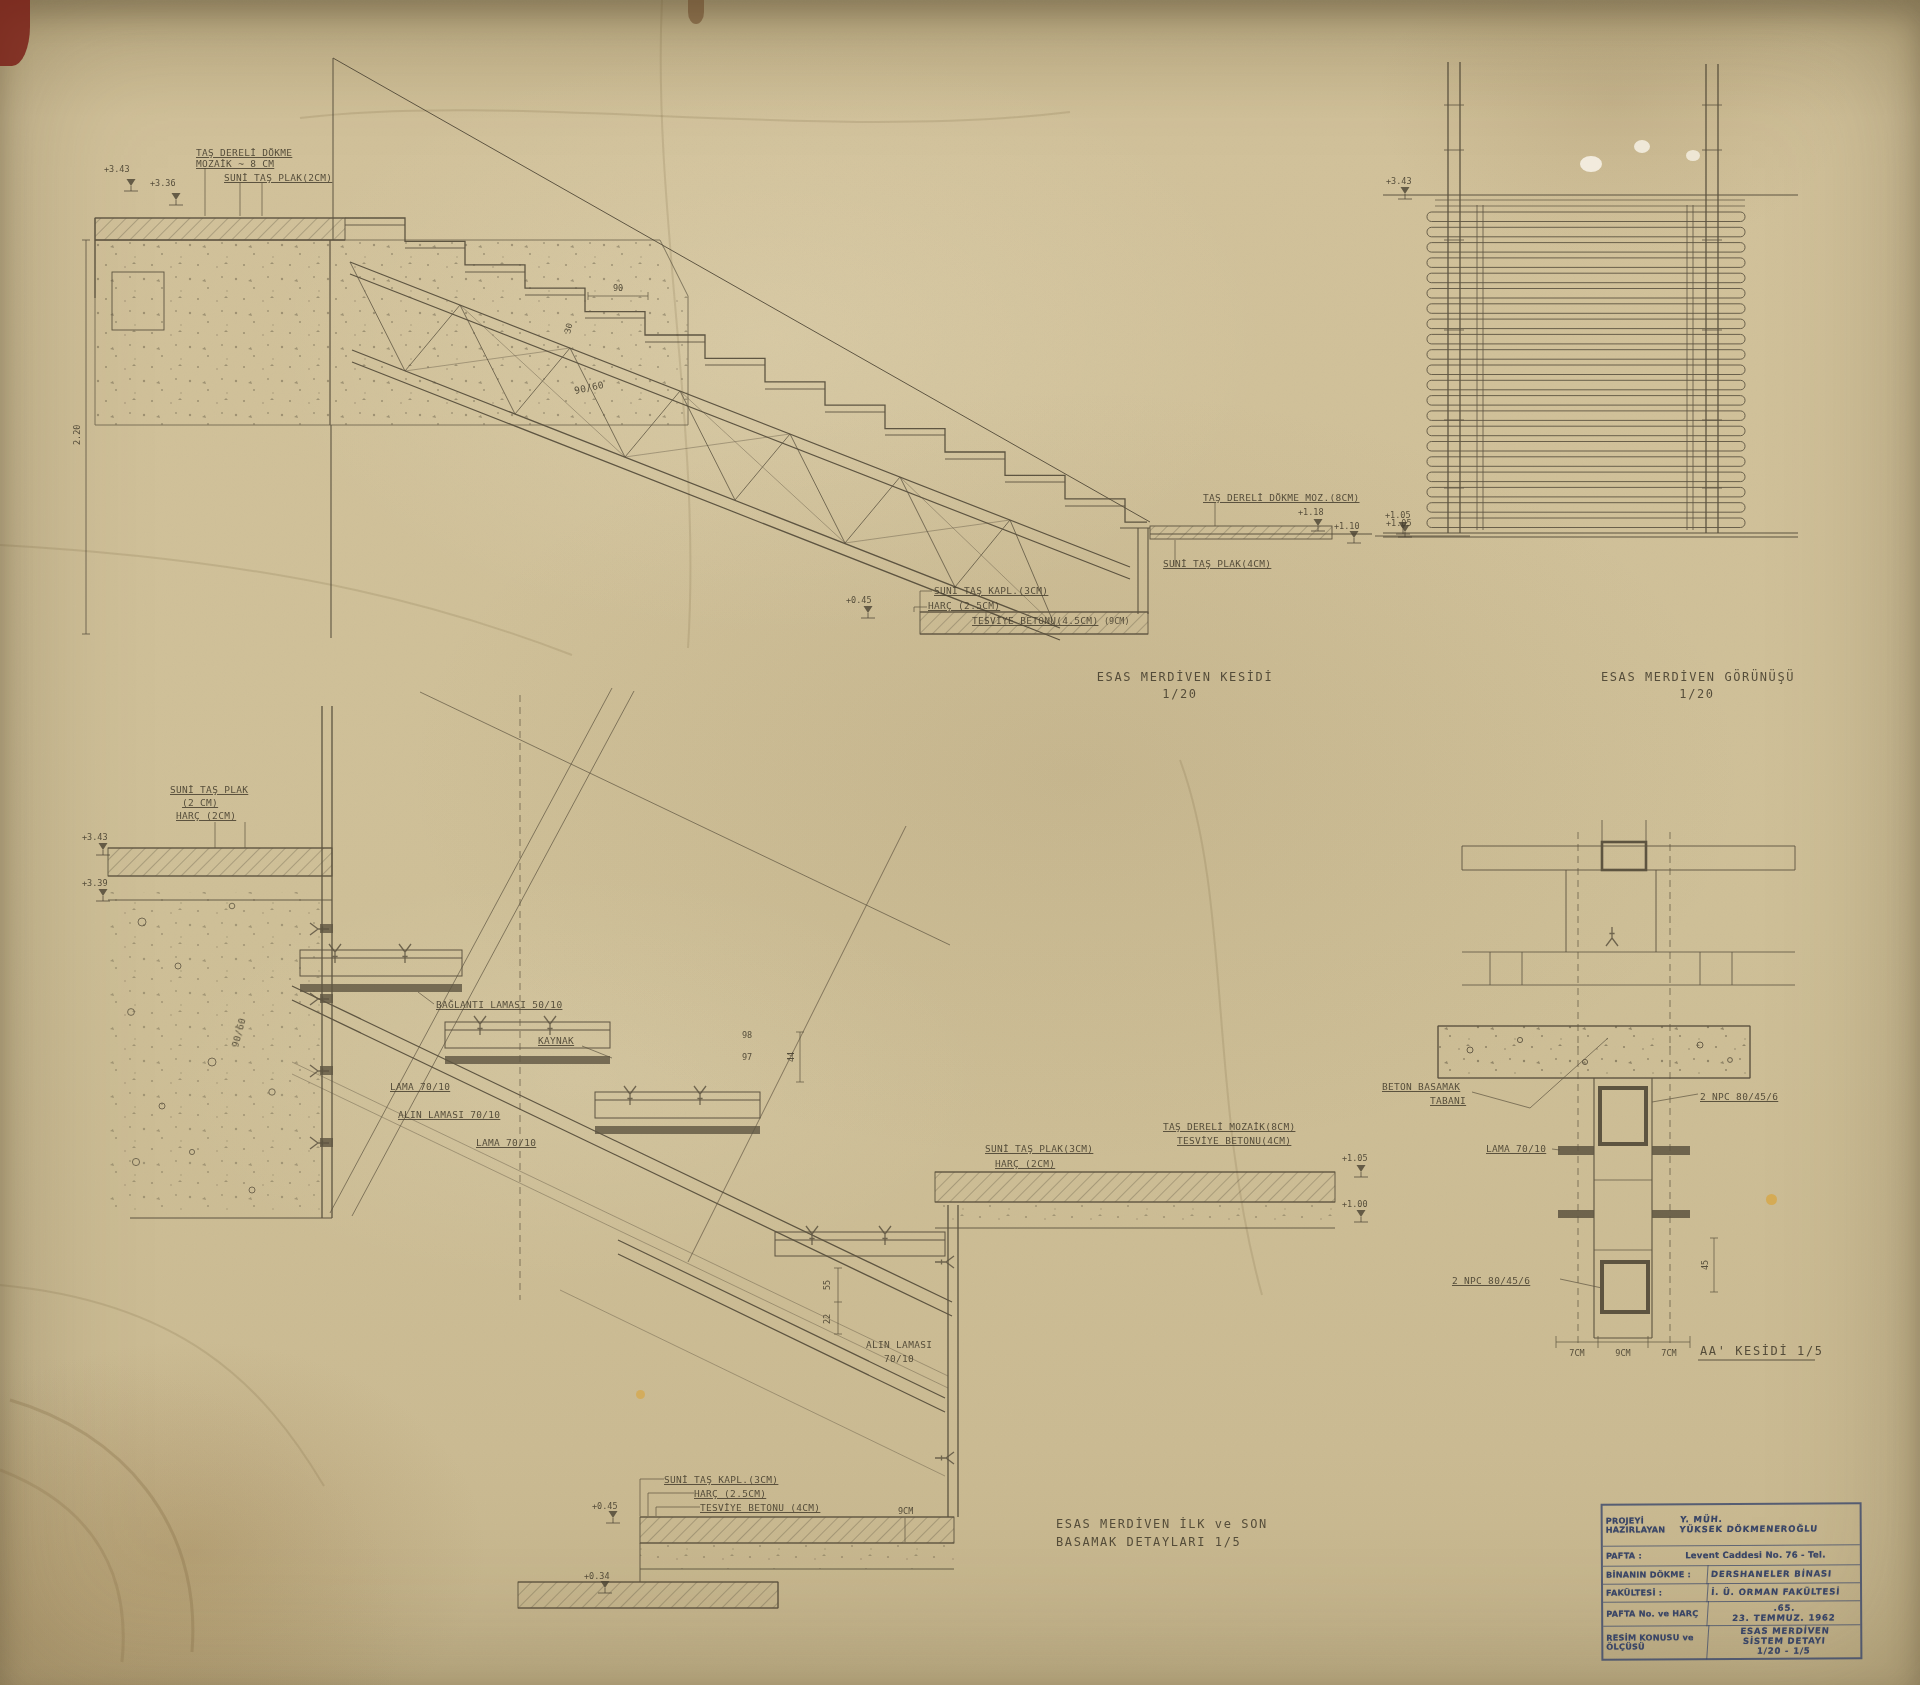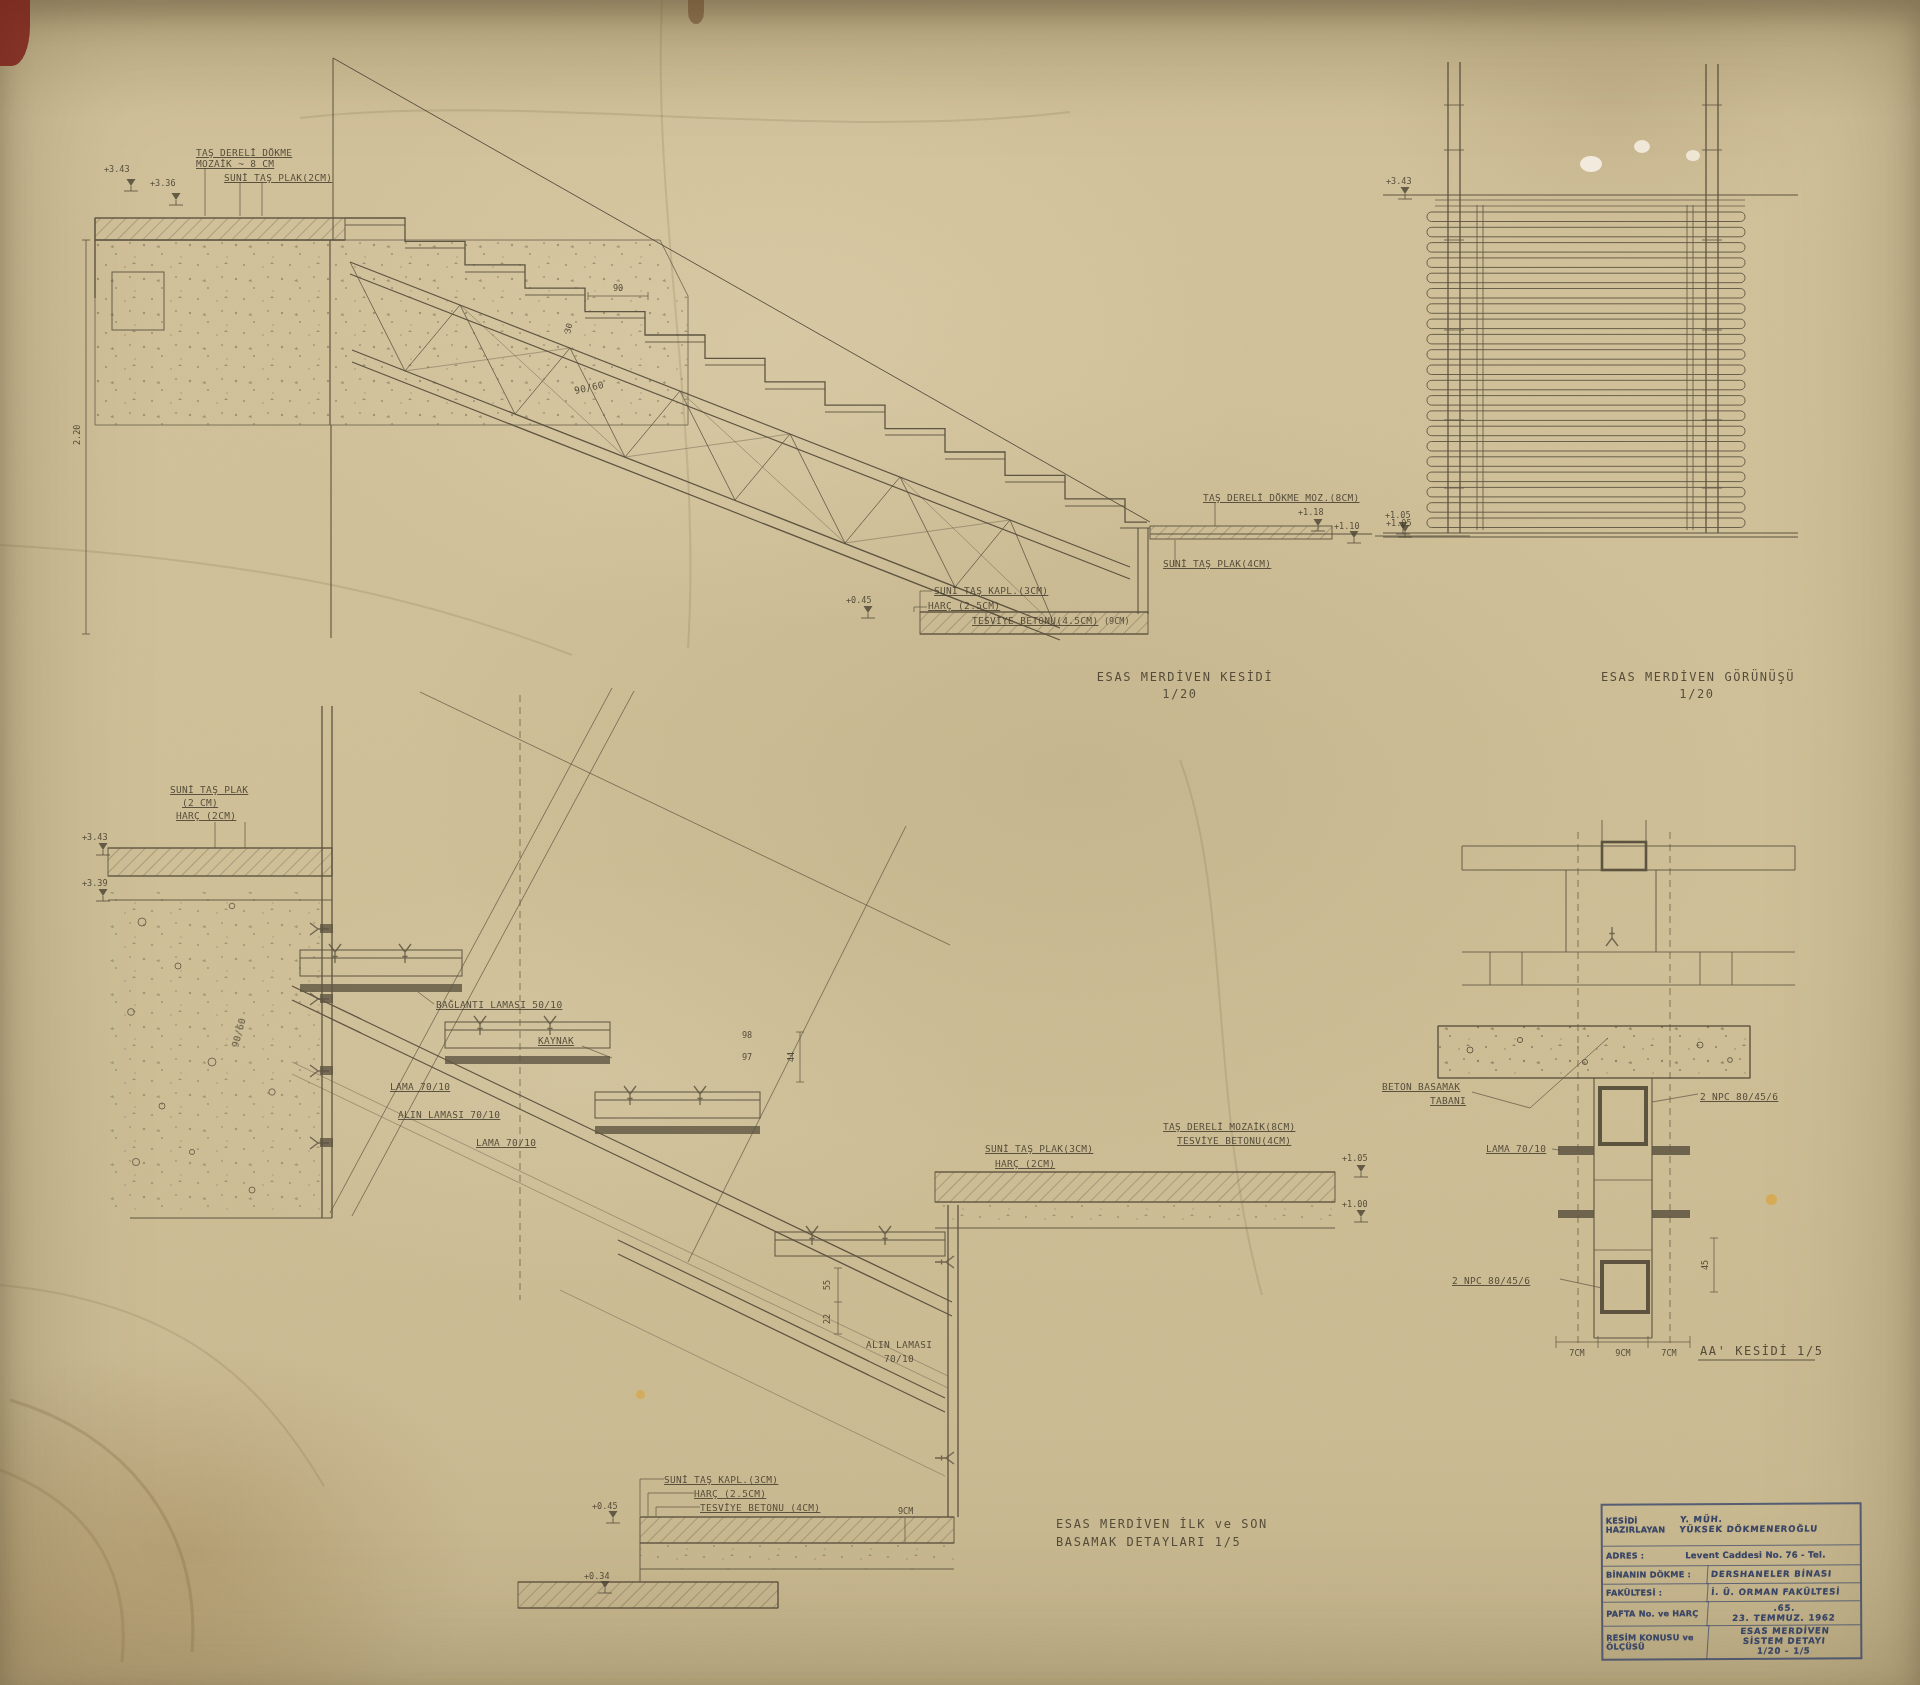--- a/index.html
+++ b/index.html
@@ -386,28 +386,28 @@
 <div class="stain" style="left:688px;top:0;width:16px;height:24px;background:#6b4a2a;opacity:.6;border-radius:0 0 50% 50%;"></div>
 <div class="stain" style="left:1580px;top:156px;width:22px;height:16px;background:rgba(246,241,229,.9);"></div>
 <div class="stain" style="left:1634px;top:140px;width:16px;height:13px;background:rgba(246,241,229,.85);"></div>
 <div class="stain" style="left:1686px;top:150px;width:14px;height:11px;background:rgba(246,241,229,.8);"></div>
 <div class="stain" style="left:1766px;top:1194px;width:11px;height:11px;background:#d9a43a;opacity:.7;"></div>
 <div class="stain" style="left:636px;top:1390px;width:9px;height:9px;background:#d9a43a;opacity:.6;"></div>
 
 
 <div id="tb">
   <div class="tbrow" style="grid-template-columns:74px 1fr;">
-    <div class="tbl">KESİDİ HAZIRLAYAN</div>
+    <div class="tbl">PROJEYİ HAZIRLAYAN</div>
     <div class="tbv noline hand">
       <span>Y. MÜH.</span>
       <span>YÜKSEK DÖKMENEROĞLU</span>
     </div>
   </div>
   <div class="tbrow" style="grid-template-columns:48px 1fr;">
-    <div class="tbl">ADRES :</div>
+    <div class="tbl">PAFTA :</div>
     <div class="tbv noline" style="align-items:center;">Levent Caddesi No. 76 - Tel.</div>
   </div>
   <div class="tbrow">
     <div class="tbl">BİNANIN DÖKME :</div>
     <div class="tbv hand">DERSHANELER BİNASI</div>
   </div>
   <div class="tbrow">
     <div class="tbl" style="">FAKÜLTESİ :</div>
     <div class="tbv hand">İ. Ü. ORMAN FAKÜLTESİ</div>
   </div>

